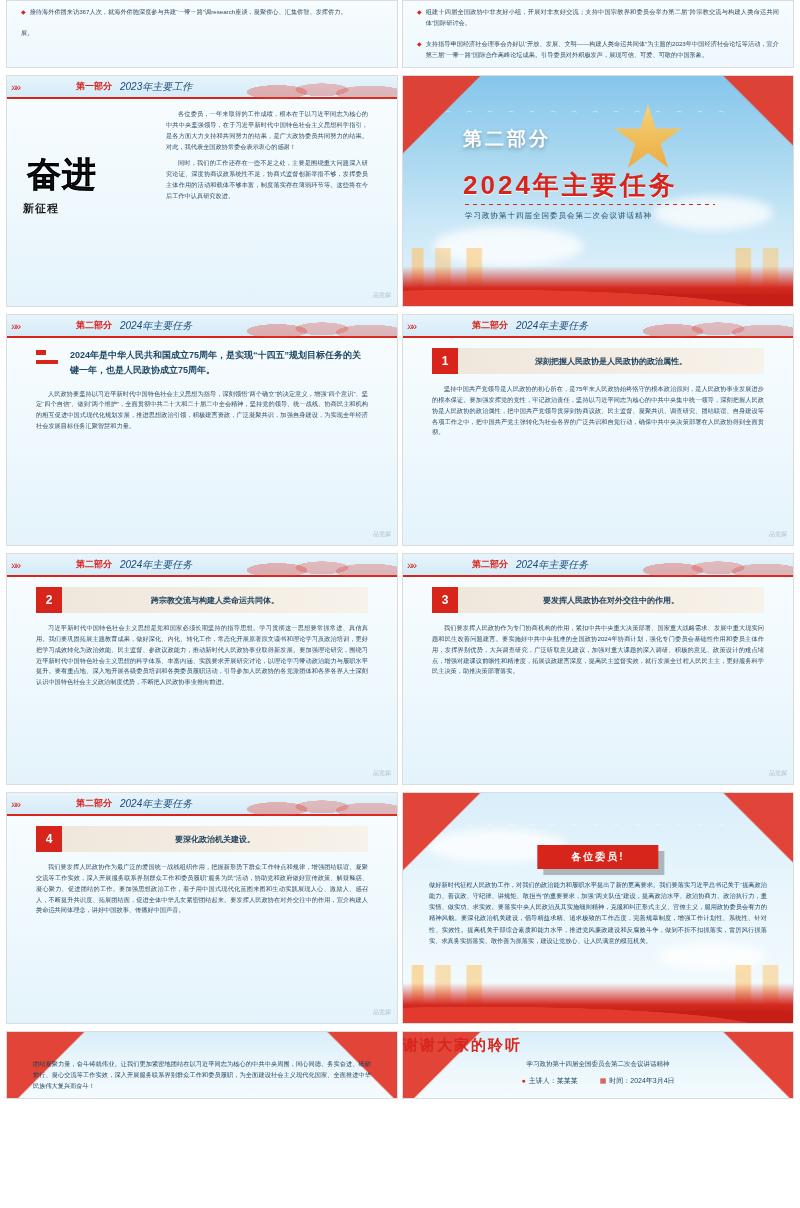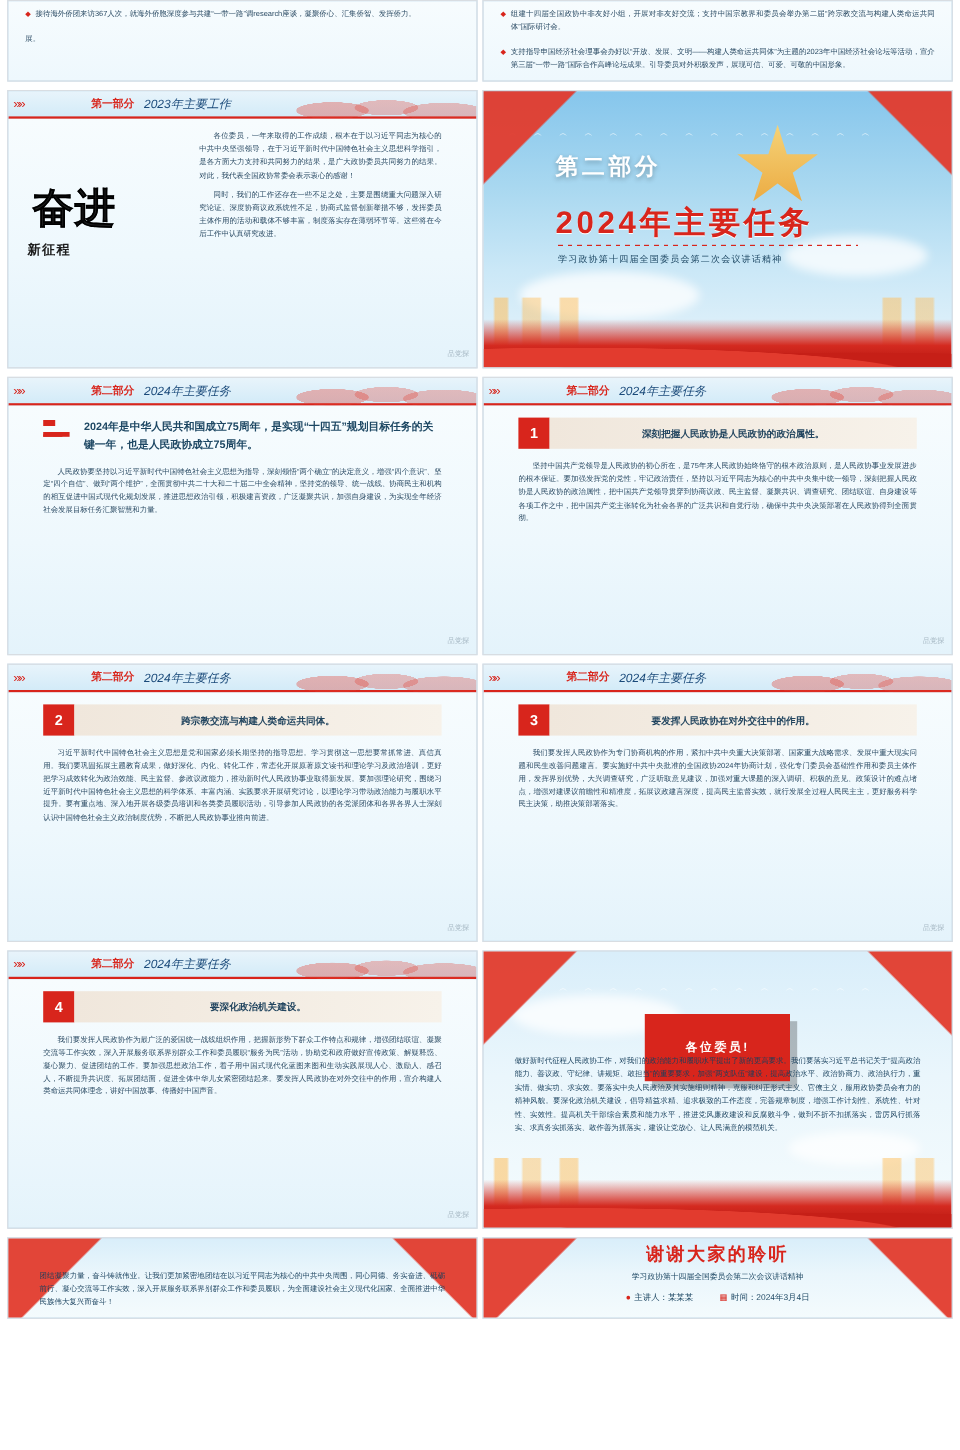--- a/index.html
+++ b/index.html
@@ -178,21 +178,21 @@
     position: absolute; top: 168px; width: 100%;
     display: flex; justify-content: center; gap: 22px;
     font-size: 7px; color: #1d4763;
   }
   .th-meta .ic { color: #d8251c; margin-right: 3px; }
 
   
   .gw-badge {
     position: absolute; top: 52px; left: 50%; transform: translateX(-50%);
     background: #d8251c; color: #fff; font-size: 10px; font-weight: bold;
-    padding: 21px 34px; letter-spacing: 2px;
+    padding: 5px 34px; letter-spacing: 2px;
     box-shadow: 6px 6px 0 rgba(0,0,0,.25);
   }
   .gw-text {
     position: absolute; top: 86px; left: 26px; right: 26px;
     font-size: 6.2px; line-height: 1.8; color: #173f5c; text-align: justify;
   }
   .gw-text.center { top: 26px; }
 
   
   .crop-body {
@@ -393,21 +393,21 @@
       <div class="sky-soft"></div>
       <div class="ribbon"></div>
       <div class="ribbon-r"></div>
       <div class="gw-text center">团结凝聚力量，奋斗铸就伟业。让我们更加紧密地团结在以习近平同志为核心的中共中央周围，同心同德、务实奋进、砥砺前行、凝心交流等工作实效，深入开展服务联系界别群众工作和委员履职，为全面建设社会主义现代化国家、全面推进中华民族伟大复兴而奋斗！</div>
     </div>
 
     <div class="slide half">
       <div class="sky-soft"></div>
       <div class="ribbon"></div>
       <div class="ribbon-r"></div>
-      <div style="position:absolute;top:4px;width:100%;text-align:center;font-size:15px;font-weight:bold;color:#d8251c;letter-spacing:2px">谢谢大家的聆听</div>
+      <div style="position:absolute;top:4px;width:100%;text-align:left;font-size:15px;font-weight:bold;color:#d8251c;letter-spacing:2px">谢谢大家的聆听</div>
       <div style="position:absolute;top:28px;width:100%;text-align:center;font-size:6.5px;color:#1d4763">学习政协第十四届全国委员会第二次会议讲话精神</div>
       <div class="th-meta" style="top:44px">
         <span><span class="ic">●</span><span>主讲人：某某某</span></span>
         <span><span class="ic">▦</span><span>时间：2024年3月4日</span></span>
       </div>
     </div>
 
   </div>
 </div>
 

